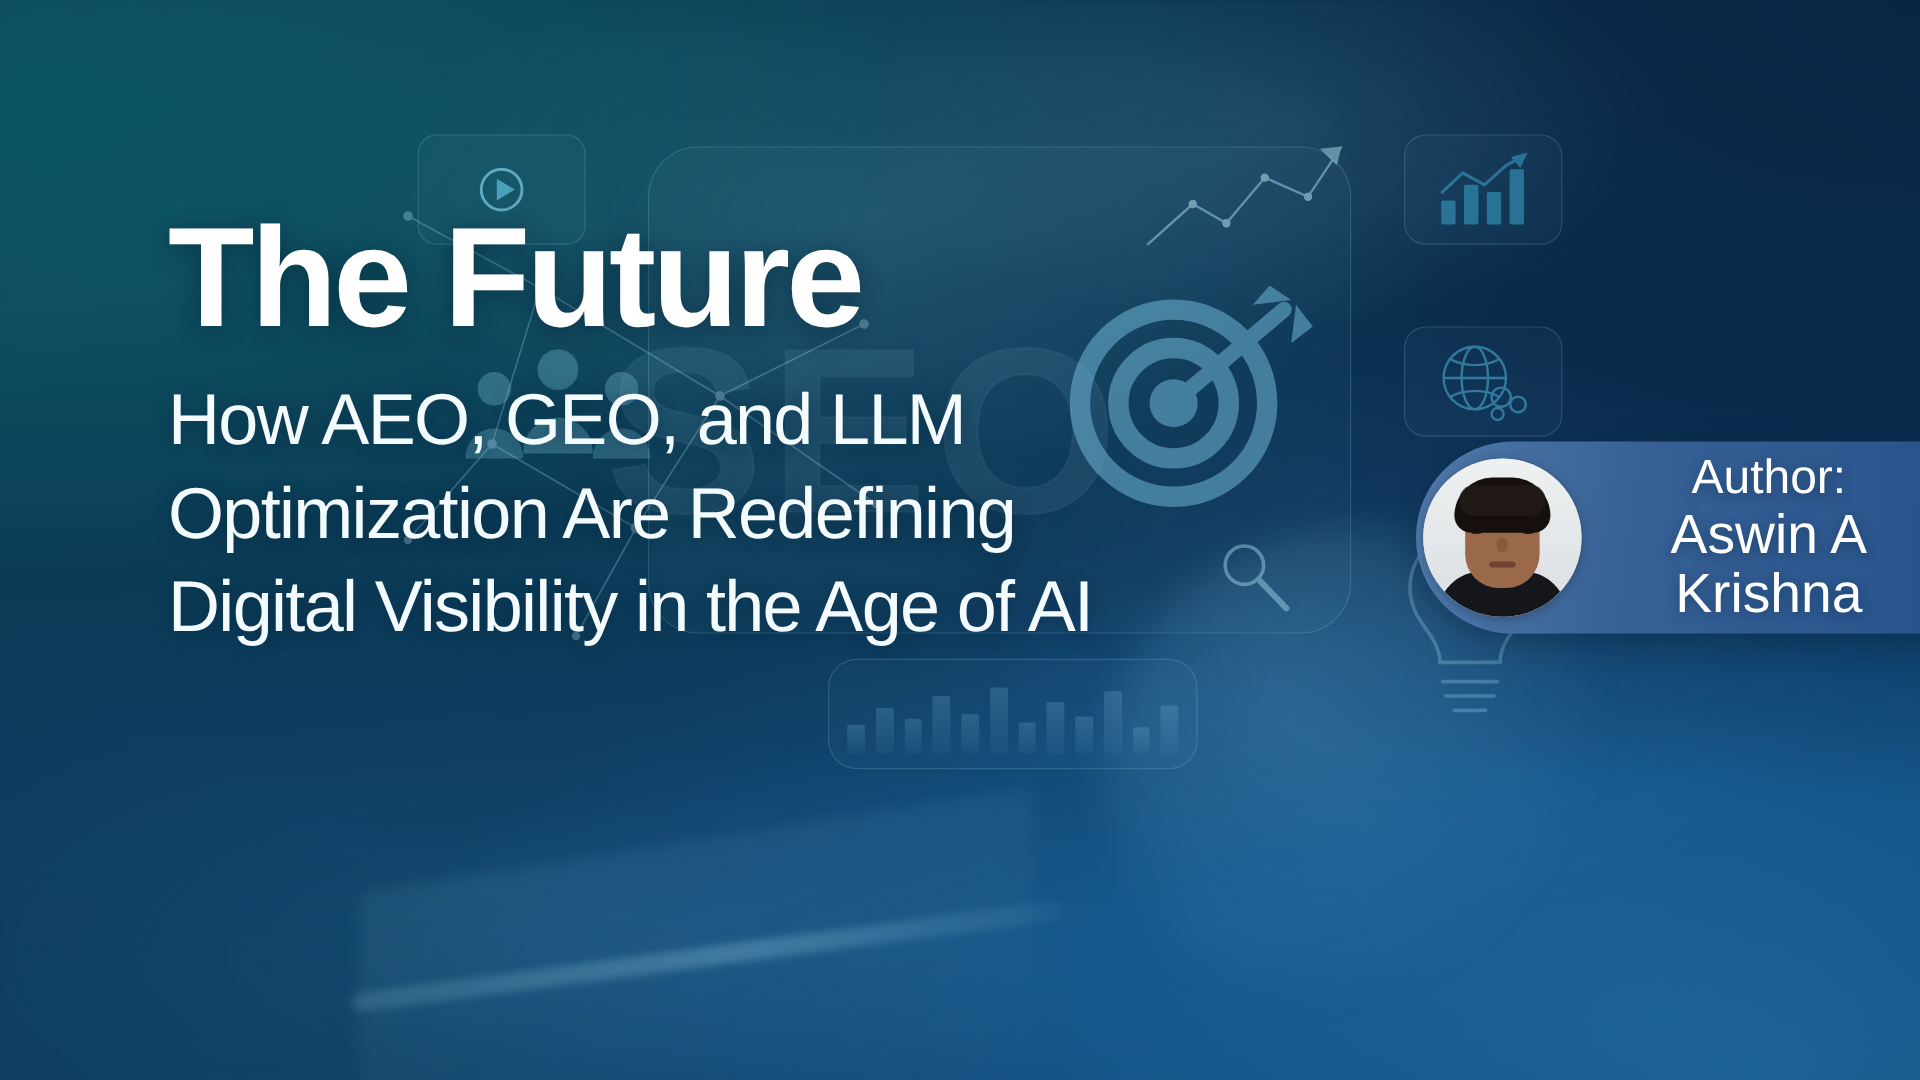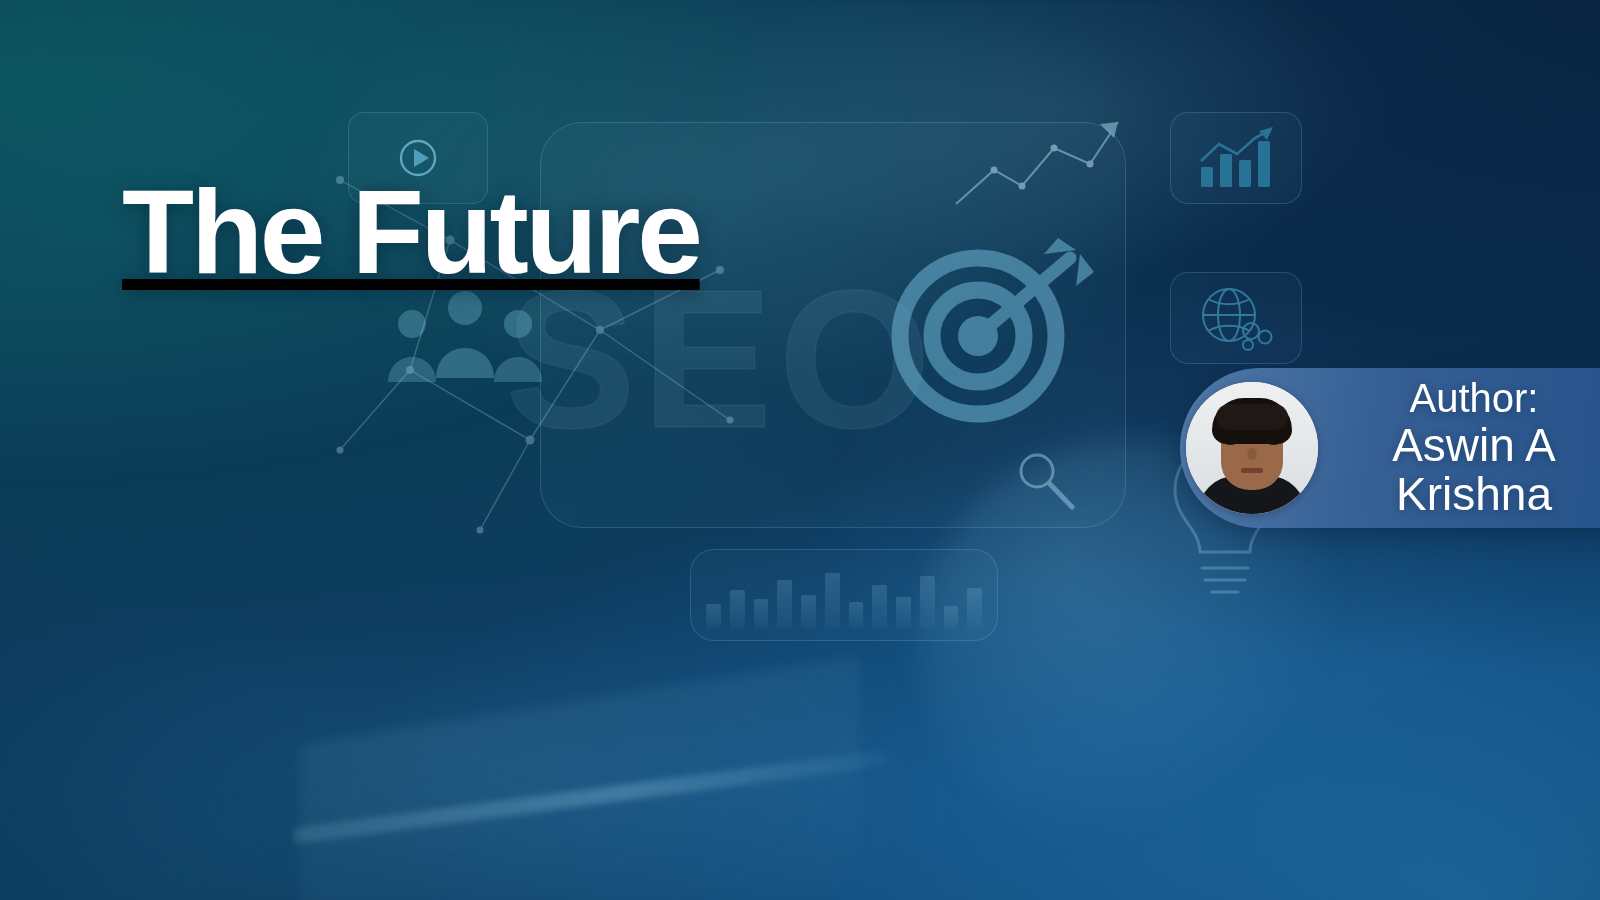--- a/index.html
+++ b/index.html
@@ -108,21 +108,21 @@
   .magnifier{position:absolute;left:1010px;top:445px;width:70px;height:70px;opacity:.45;}
 
   
   .bulb{position:absolute;left:1150px;top:430px;width:150px;height:180px;opacity:.30;}
 
   
   .mini-bars{position:absolute;left:706px;top:566px;width:276px;height:62px;opacity:.35;display:flex;align-items:flex-end;gap:9px;}
   .mini-bars i{flex:1;background:linear-gradient(180deg, rgba(150,210,235,.55), rgba(150,210,235,.12));border-radius:2px;display:block;}
 
   
-  .copy{position:absolute;left:122px;top:176px;width:1020px;text-decoration:underline;}
+  .copy{position:absolute;left:140px;top:176px;width:1020px;}
   .headline{
     margin:0;
     color:#ffffff;
     font-size:118px;
     font-weight:700;
     line-height:.96;
     letter-spacing:-3.2px;
     text-shadow:0 3px 20px rgba(2,22,42,.45);
   }
   .headline .l2{display:block;}
@@ -326,20 +326,25 @@
       </svg>
     </div>
   </div>
 
   <div class="bg-vignette"></div>
 
   <div class="copy">
     <h1 class="headline">
       <span class="l1">The Future</span>
     </h1>
+    <p class="subhead">
+      <span>How AEO, GEO, and LLM</span>
+      <span>Optimization Are Redefining</span>
+      <span>Digital Visibility in the Age of AI</span>
+    </p>
   </div>
 
   <div class="author-badge">
     <div class="avatar">
       <span class="av-bg"></span>
       <span class="av-shirt"></span>
       <span class="av-neck"></span>
       <span class="av-face"></span>
       <span class="av-brow l"></span>
         <span class="av-brow r"></span>

